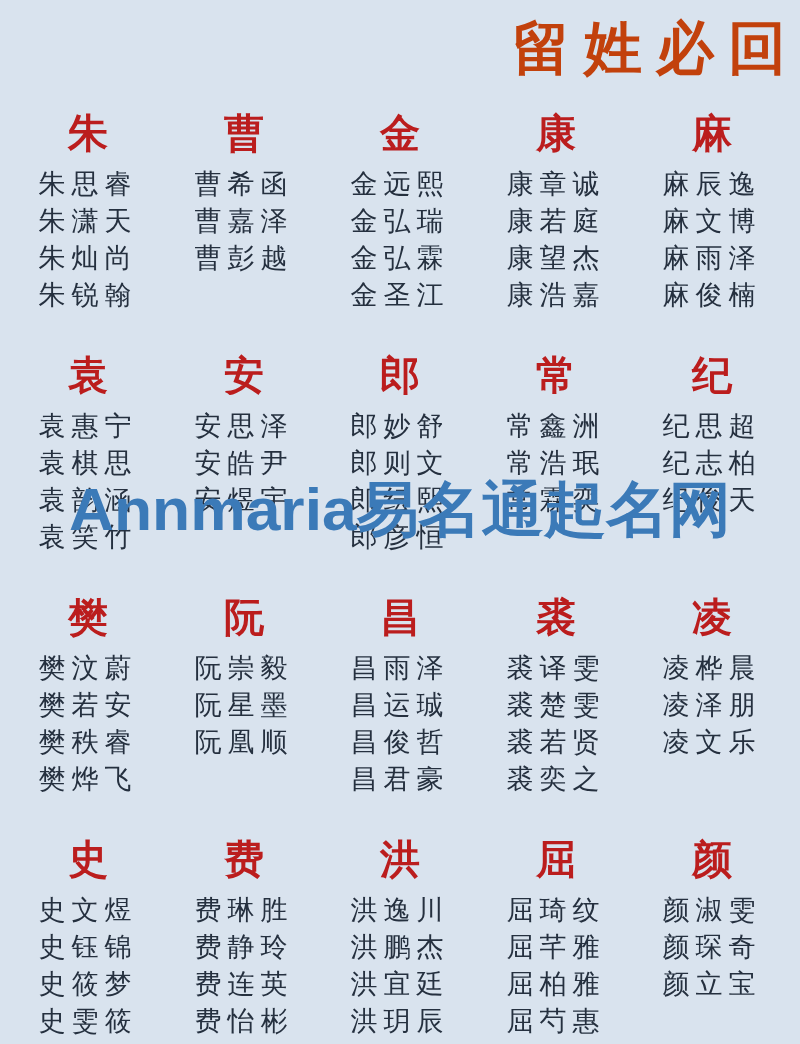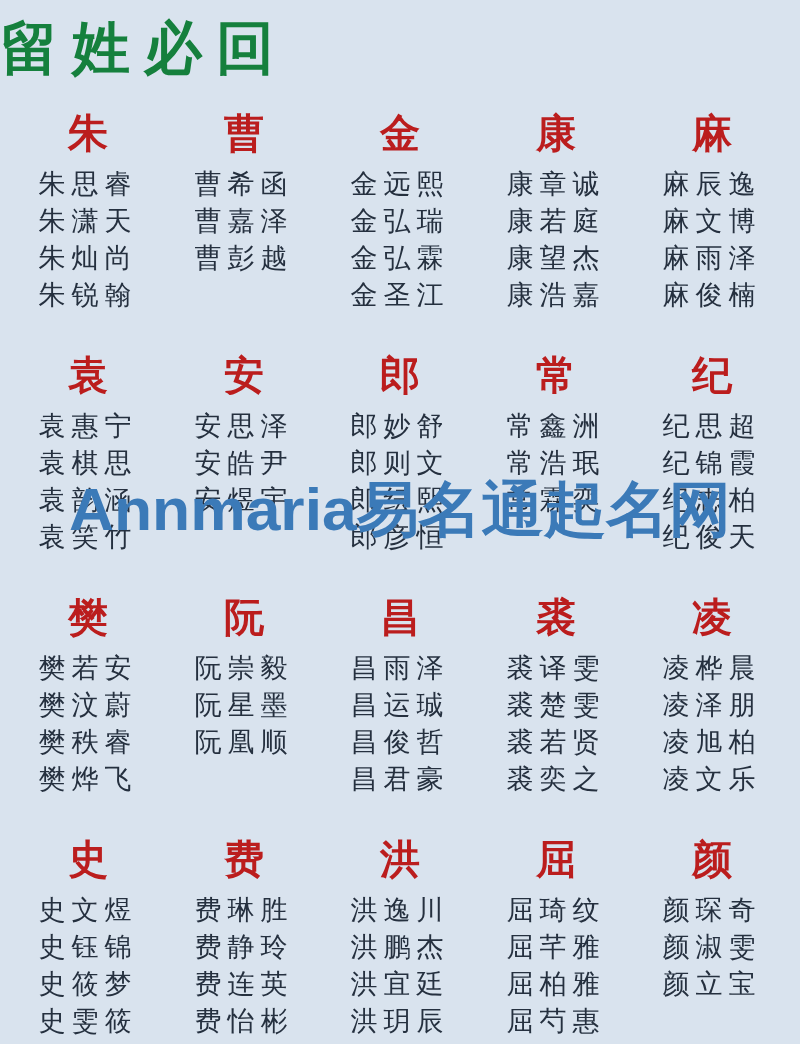--- a/index.html
+++ b/index.html
@@ -11,25 +11,25 @@
     position: relative;
     width: 800px;
     height: 1044px;
     background: #d9e3ee;
     overflow: hidden;
     font-family: "Liberation Serif", serif;
   }
   .poster-title {
     margin: 0;
     padding-top: 10px;
-    text-align: left;
+    text-align: right;
     font-size: 58px;
     font-weight: bold;
     letter-spacing: 14px;
-    color: #15803d;
+    color: #c2410c;
     height: 98px;
     box-sizing: border-box;
     font-family: "Liberation Serif", serif;
   }
   .groups-grid {
     position: absolute;
     top: 112px;
     left: 10px;
     right: 10px;
     display: grid;
@@ -136,28 +136,27 @@
       </div>
       <div class="group">
         <div class="surname">常</div>
         <div class="name">常鑫洲</div>
         <div class="name">常浩珉</div>
         <div class="name">常霖奕</div>
       </div>
       <div class="group">
         <div class="surname">纪</div>
         <div class="name">纪思超</div>
-        <div class="name">纪锦霞</div>
         <div class="name">纪志柏</div>
         <div class="name">纪俊天</div>
       </div>
       <div class="group">
         <div class="surname">樊</div>
+        <div class="name">樊汶蔚</div>
         <div class="name">樊若安</div>
-        <div class="name">樊汶蔚</div>
         <div class="name">樊秩睿</div>
         <div class="name">樊烨飞</div>
       </div>
       <div class="group">
         <div class="surname">阮</div>
         <div class="name">阮崇毅</div>
         <div class="name">阮星墨</div>
         <div class="name">阮凰顺</div>
       </div>
       <div class="group">
@@ -171,21 +170,20 @@
         <div class="surname">裘</div>
         <div class="name">裘译雯</div>
         <div class="name">裘楚雯</div>
         <div class="name">裘若贤</div>
         <div class="name">裘奕之</div>
       </div>
       <div class="group">
         <div class="surname">凌</div>
         <div class="name">凌桦晨</div>
         <div class="name">凌泽朋</div>
-        <div class="name">凌旭柏</div>
         <div class="name">凌文乐</div>
       </div>
       <div class="group">
         <div class="surname">史</div>
         <div class="name">史文煜</div>
         <div class="name">史钰锦</div>
         <div class="name">史筱梦</div>
         <div class="name">史雯筱</div>
       </div>
       <div class="group">
@@ -204,20 +202,20 @@
       </div>
       <div class="group">
         <div class="surname">屈</div>
         <div class="name">屈琦纹</div>
         <div class="name">屈芊雅</div>
         <div class="name">屈柏雅</div>
         <div class="name">屈芍惠</div>
       </div>
       <div class="group">
         <div class="surname">颜</div>
+        <div class="name">颜淑雯</div>
         <div class="name">颜琛奇</div>
-        <div class="name">颜淑雯</div>
         <div class="name">颜立宝</div>
       </div>
     </div>
 
   <div class="watermark">Annmaria易名通起名网</div>
 </div>
 
 </body></html>

